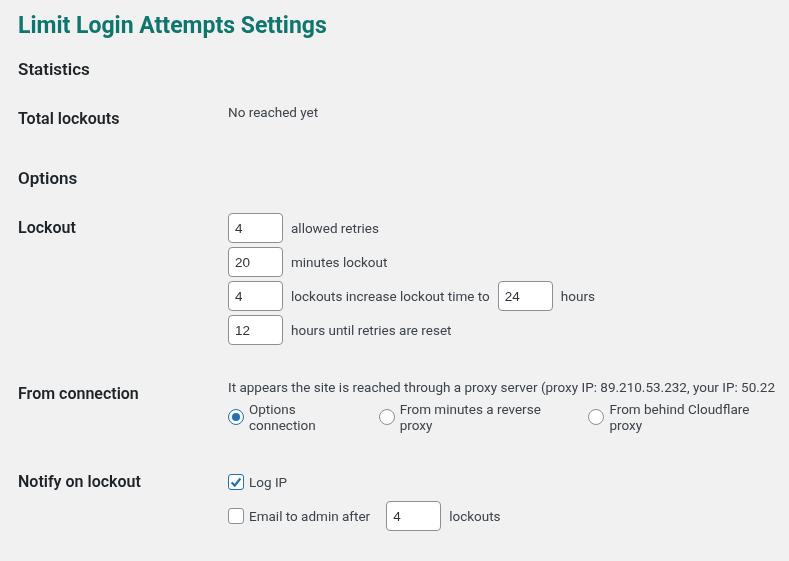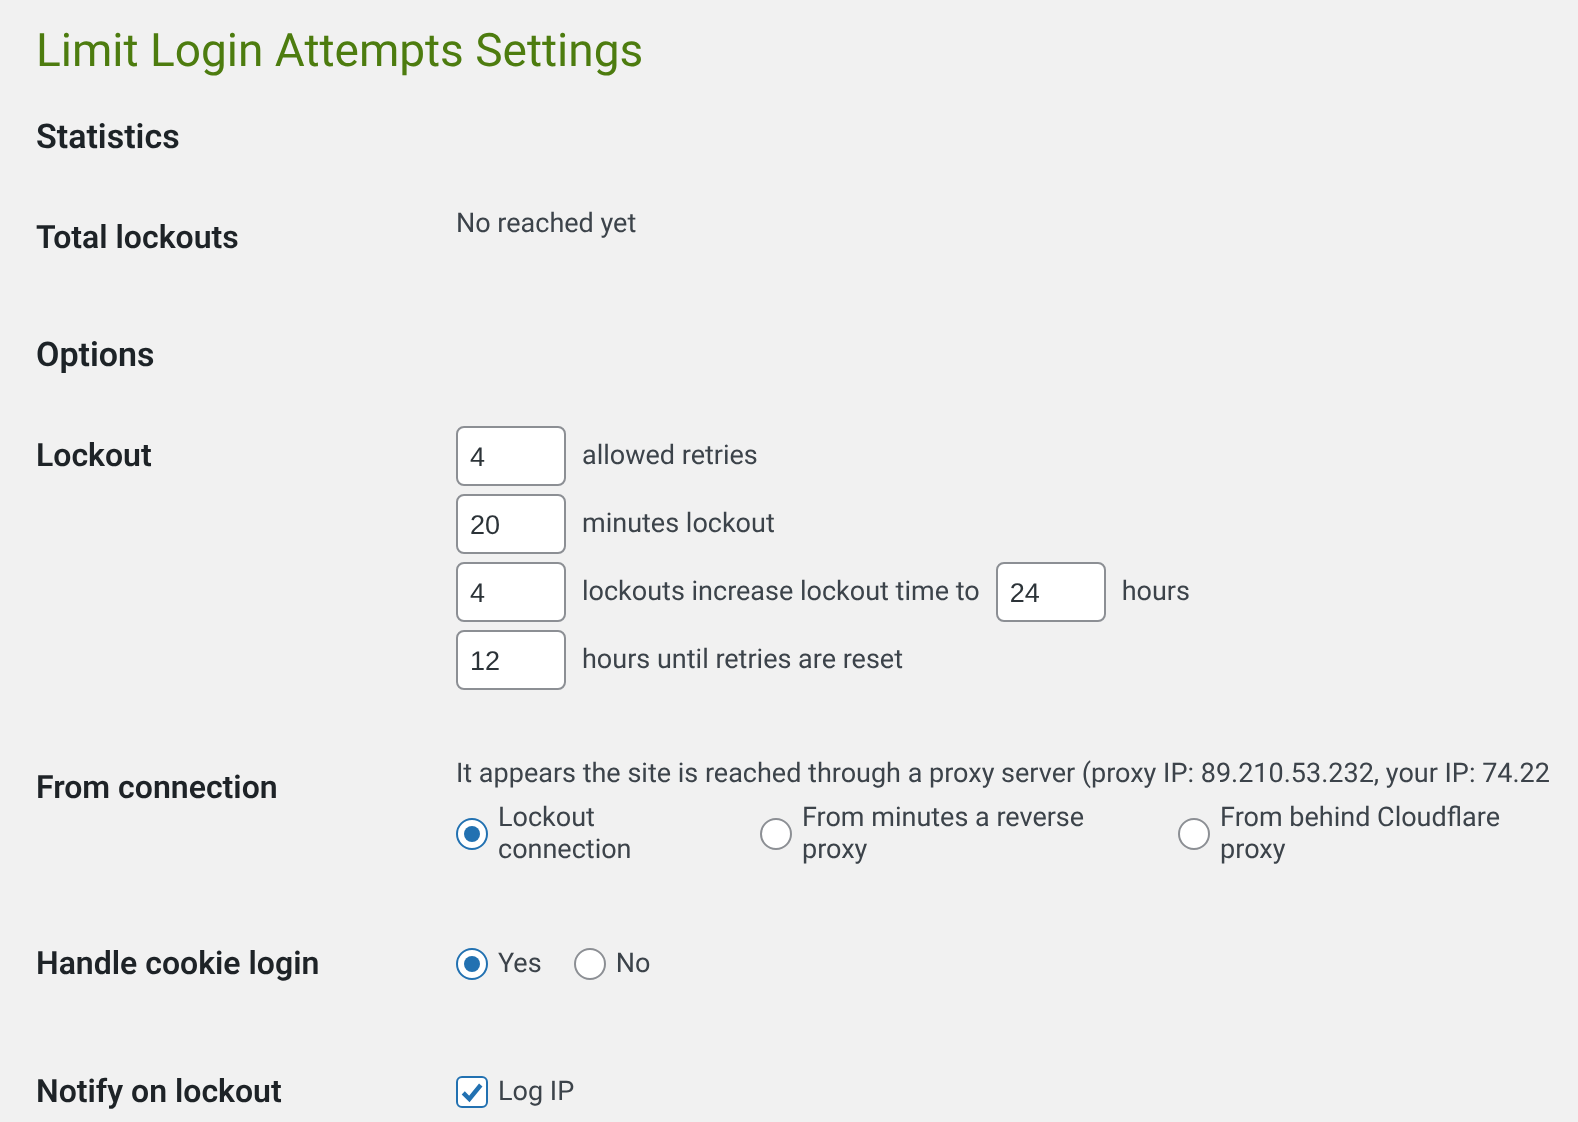--- a/index.html
+++ b/index.html
@@ -8,22 +8,22 @@
       font-family: -apple-system, BlinkMacSystemFont, "Segoe UI", Roboto, Oxygen-Sans, Ubuntu, Cantarell, "Helvetica Neue", sans-serif;
       color: #3c434a;
       font-size: 13px;
       padding: 12px 0 12px 18px;
       width: 789px;
       height: 561px;
       overflow: hidden;
     }
     h1 {
       font-size: 23px;
-      font-weight: 400;
-      color: #4d7c0f;
+      font-weight: 700;
+      color: #0f766e;
       margin-bottom: 18px;
     }
     h3 {
       font-size: 17px;
       font-weight: 600;
       color: #1d2327;
       margin-top: 20px;
       margin-bottom: 10px;
     }
     table.form-table {
@@ -136,53 +136,38 @@
       <div class="row-line">
         <input type="text" value="12" style="">
         <span>hours until retries are reset</span>
       </div>
     </td>
   </tr>
 
   <tr>
     <th>From connection</th>
     <td>
-      <div class="proxy-note">It appears the site is reached through a proxy server (proxy IP: 89.210.53.232, your IP: 74.22</div>
+      <div class="proxy-note">It appears the site is reached through a proxy server (proxy IP: 89.210.53.232, your IP: 50.22</div>
       <div class="row-line">
         <label class="inline">
           <span class="radio checked"></span>
-          <span>Lockout connection</span>
+          <span>Options connection</span>
         </label>
         <label class="inline">
           <span class="radio"></span>
           <span>From minutes a reverse proxy</span>
         </label>
         <label class="inline">
           <span class="radio"></span>
           <span>From behind Cloudflare proxy</span>
         </label>
       </div>
     </td>
   </tr>
 
-  <tr>
-    <th>Handle cookie login</th>
-    <td>
-      <div class="row-line">
-        <label class="inline">
-          <span class="radio checked"></span>
-          <span>Yes</span>
-        </label>
-        <label class="inline">
-          <span class="radio"></span>
-          <span>No</span>
-        </label>
-      </div>
-    </td>
-  </tr>
 
   <tr>
     <th>Notify on lockout</th>
     <td>
       <div class="row-line">
         <label class="inline">
           <span class="checkbox checked">
             <svg viewBox="0 0 16 16">
                   <polyline points="3,8.5 6.5,12 13,4"></polyline>
                 </svg>

